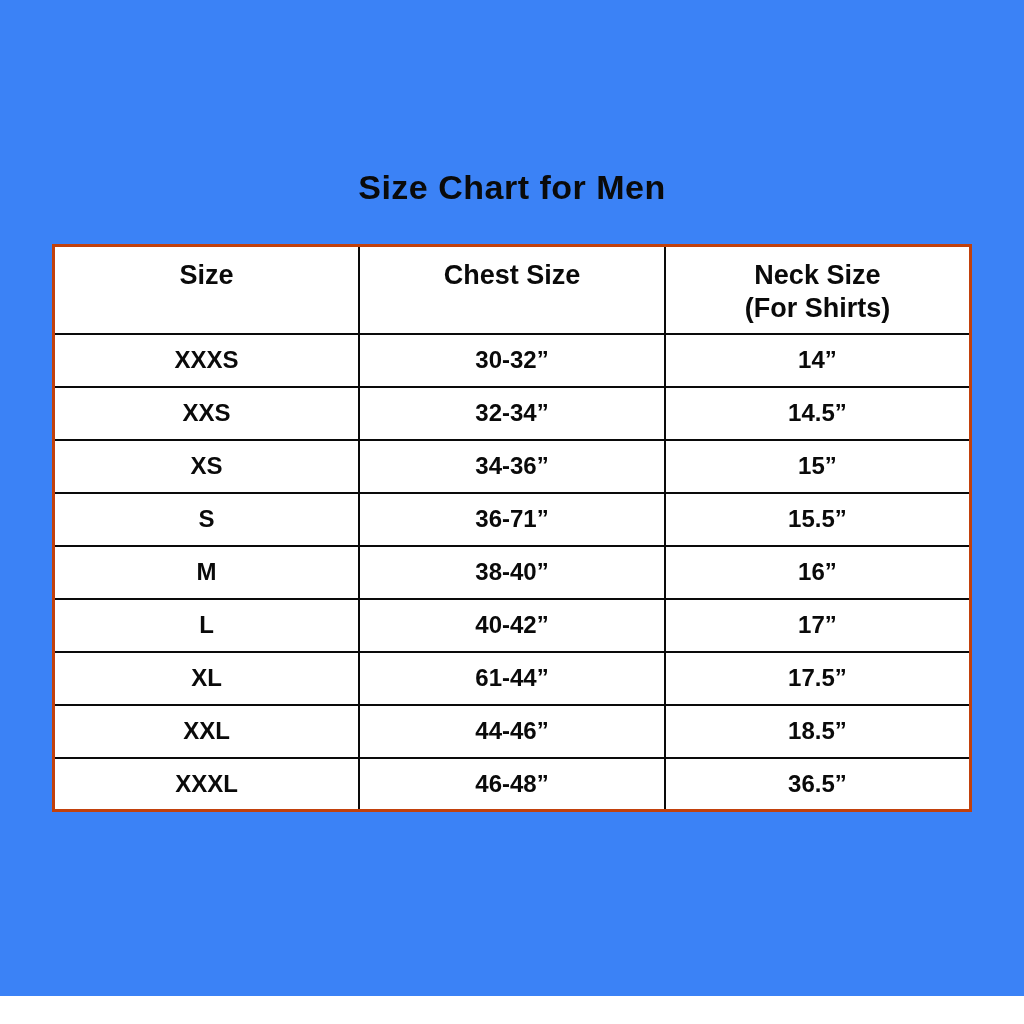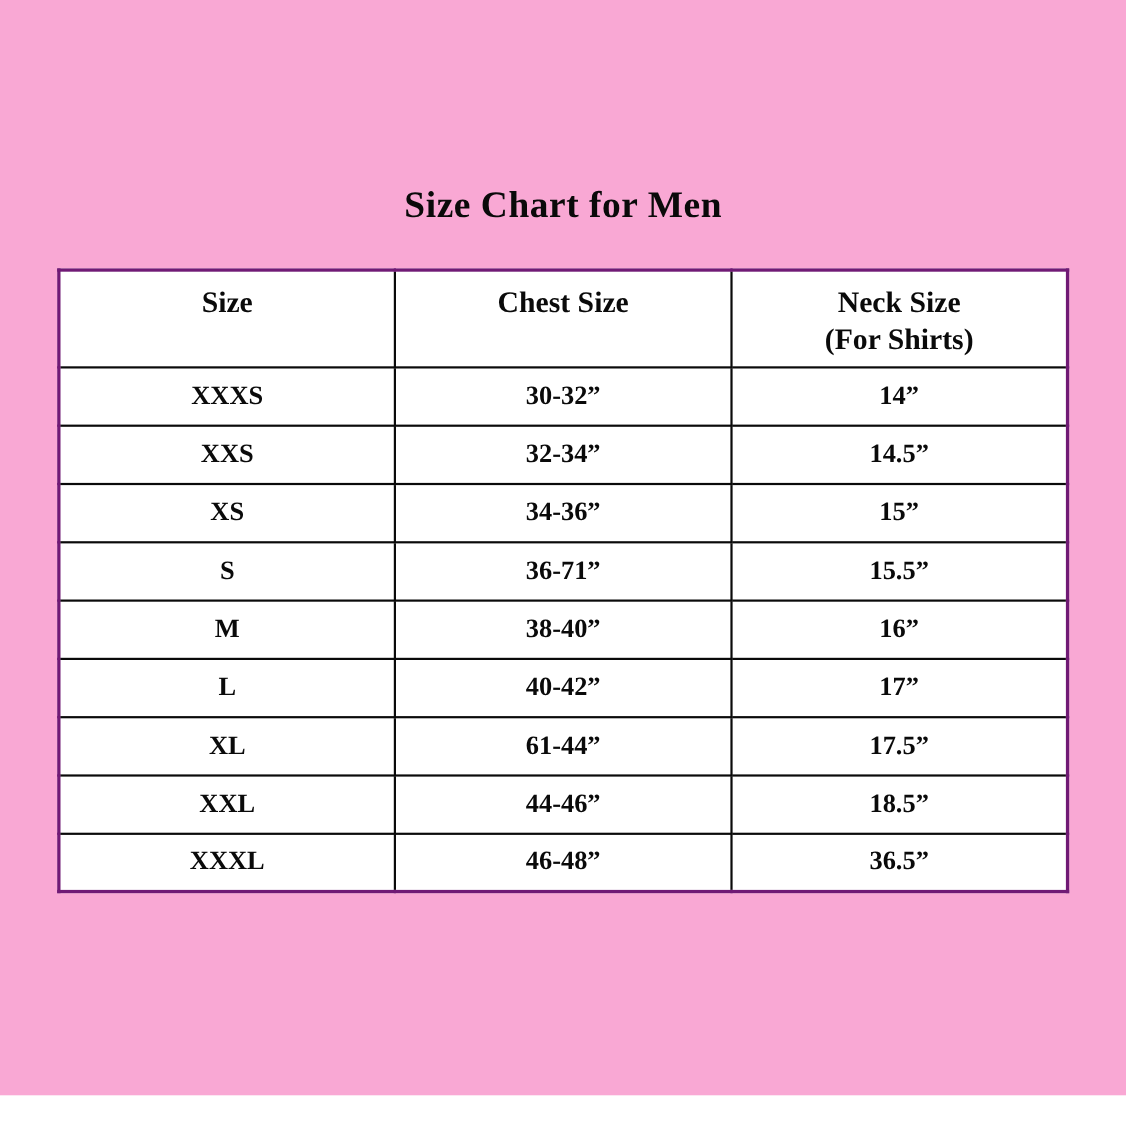--- a/index.html
+++ b/index.html
@@ -4,22 +4,22 @@
 <style>
   html, body {
     margin: 0;
     padding: 0;
     background: #ffffff;
   }
   .page {
     position: relative;
     width: 1024px;
     height: 996px;
-    background: #f9a8d4;
-    font-family: Liberation Serif, serif;
+    background: #3b82f6;
+    font-family: Liberation Sans, sans-serif;
     color: #000000;
     overflow: hidden;
   }
   .title {
     position: absolute;
     top: 168px;
     left: 0;
     width: 100%;
     margin: 0;
     text-align: center;
@@ -40,21 +40,21 @@
   table.size-table th,
   table.size-table td {
     border: 2px solid #0a0a0a;
     text-align: center;
     font-weight: 700;
     color: #0a0a0a;
     padding: 0;
   }
   
   table.size-table {
-    border: 3px solid #701a75;
+    border: 3px solid #c2410c;
   }
   table.size-table thead tr {
     height: 88px;
   }
   table.size-table thead th {
     font-size: 27px;
     vertical-align: top;
     padding-top: 12px;
     line-height: 1.22;
   }

